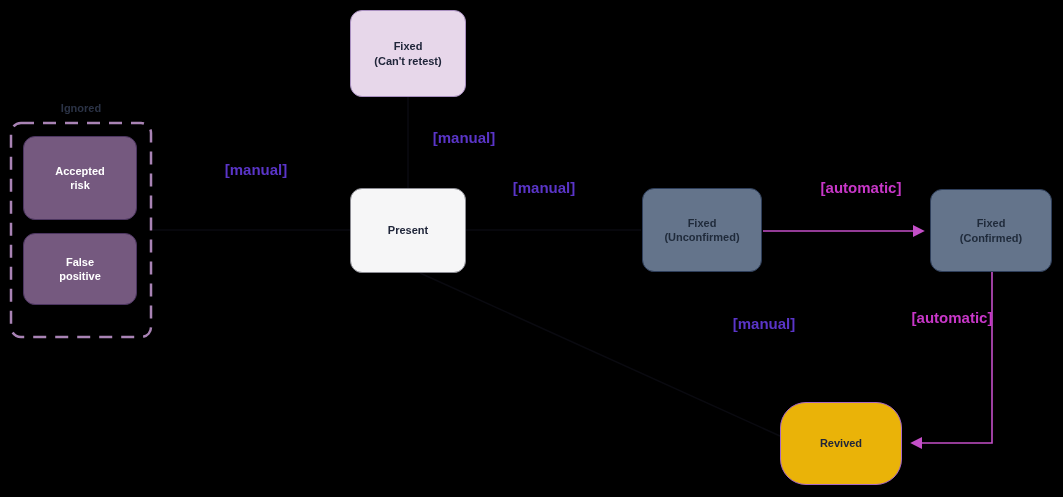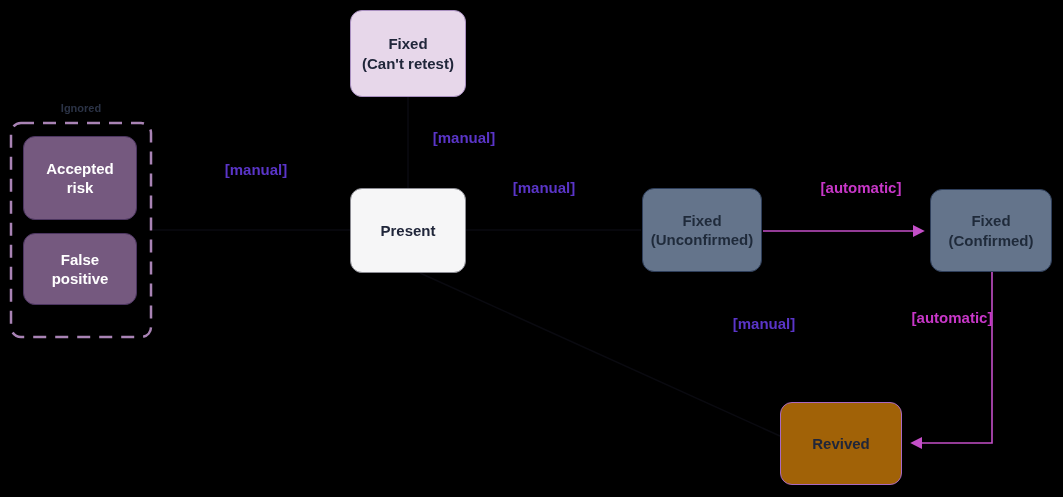--- a/index.html
+++ b/index.html
@@ -21,30 +21,30 @@
     width: 1063px;
     height: 497px;
   }
   .node {
     position: absolute;
     display: flex;
     align-items: center;
     justify-content: center;
     text-align: center;
     font-weight: bold;
-    font-size: 15px;
+    font-size: 11px;
     line-height: 1.3;
     border-radius: 12px;
     white-space: pre-line;
     color: #20263a;
     box-sizing: border-box;
     border: 1px solid transparent;
   }
   .node.lavender      { background: #e7d7ea; border-color: #a98fc0; }
-  .node.revived-style { background: #a16207; border-color: #a868c2; }
+  .node.revived-style { background: #eab308; border-color: #a868c2; border-radius: 26px; }
   .node.purple        { background: #75597f; border-color: #4c3560; color: #ffffff; }
   .node.slate         { background: #64748b; border-color: #2e3e5a; color: #1f2a3a; }
   .node.white         { background: #f6f6f7; border-color: #8b8b92; }
   .group-label {
     position: absolute;
     left: 10px; top: 102px;
     width: 142px;
     text-align: center;
     font-weight: bold;
     font-size: 11px;

